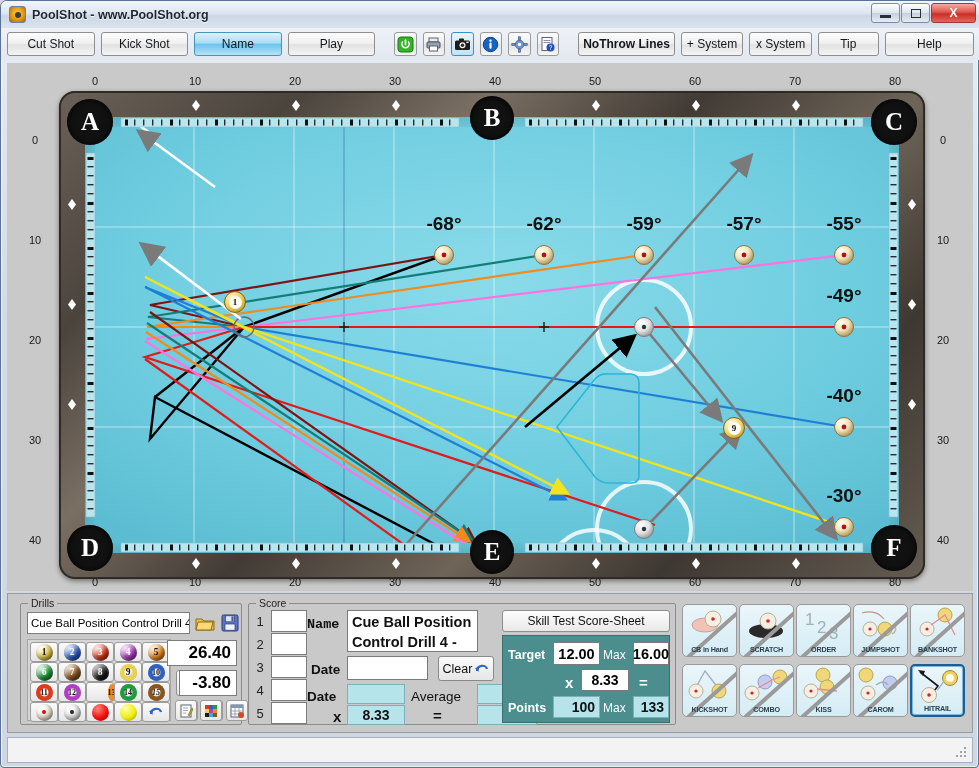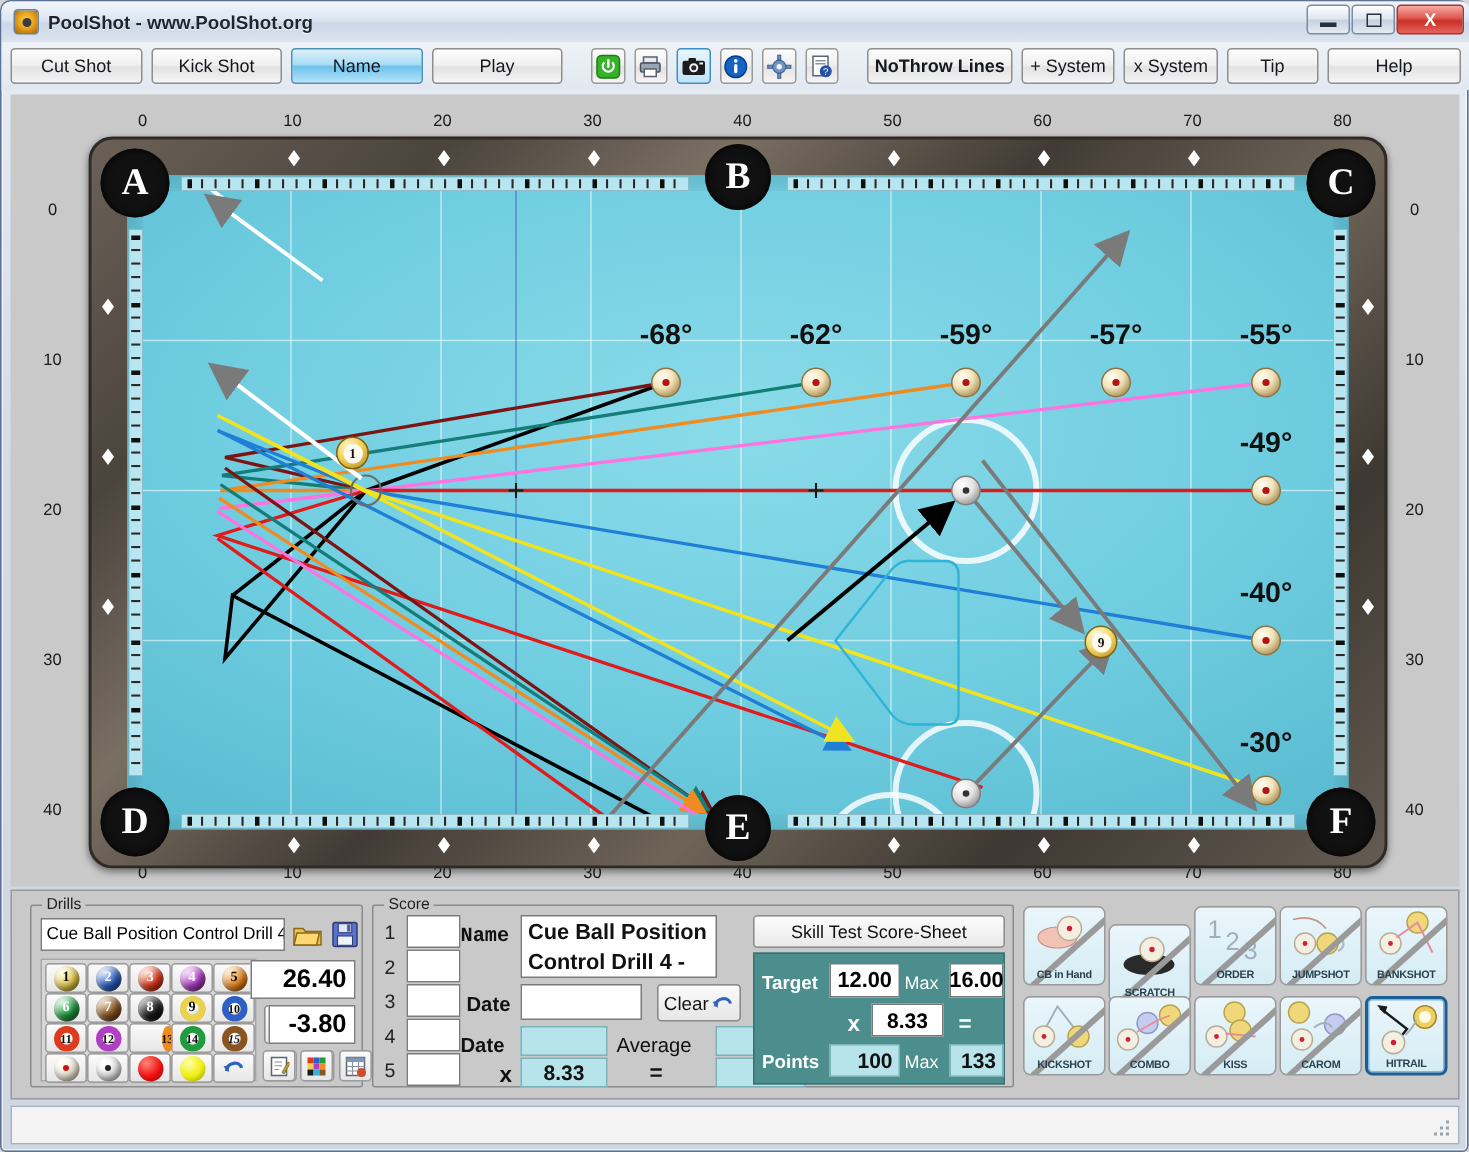--- a/index.html
+++ b/index.html
@@ -1000,21 +1000,21 @@
 
       <div class="shotbtn" style="position:absolute;left:0;top:0;">
         <svg width="53" height="38" viewBox="0 0 53 38">
             <ellipse cx="22" cy="20" rx="13" ry="7" fill="#f0c3b6" stroke="#c59386" stroke-width=".8"></ellipse>
             <circle cx="30" cy="14" r="8" fill="#f5efe2" stroke="#b8ae96"></circle>
             <circle cx="30" cy="14" r="1.8" fill="#c23"></circle>
           </svg>
         <span class="slash"></span>
         <span class="cap">CB in Hand</span>
       </div>
-      <div class="shotbtn" style="position:absolute;left:57px;top:12px;">
+      <div class="shotbtn" style="position:absolute;left:57px;top:0;">
         <svg width="53" height="38" viewBox="0 0 53 38">
             <ellipse cx="26" cy="26" rx="17" ry="7" fill="#2a2a2a"></ellipse>
             <circle cx="28" cy="16" r="8" fill="#f5efe2" stroke="#b8ae96"></circle>
             <circle cx="28" cy="16" r="1.8" fill="#c23"></circle>
           </svg>
         <span class="slash"></span>
         <span class="cap">SCRATCH</span>
       </div>
       <div class="shotbtn" style="position:absolute;left:114px;top:0;">
         <svg width="53" height="38" viewBox="0 0 53 38">

